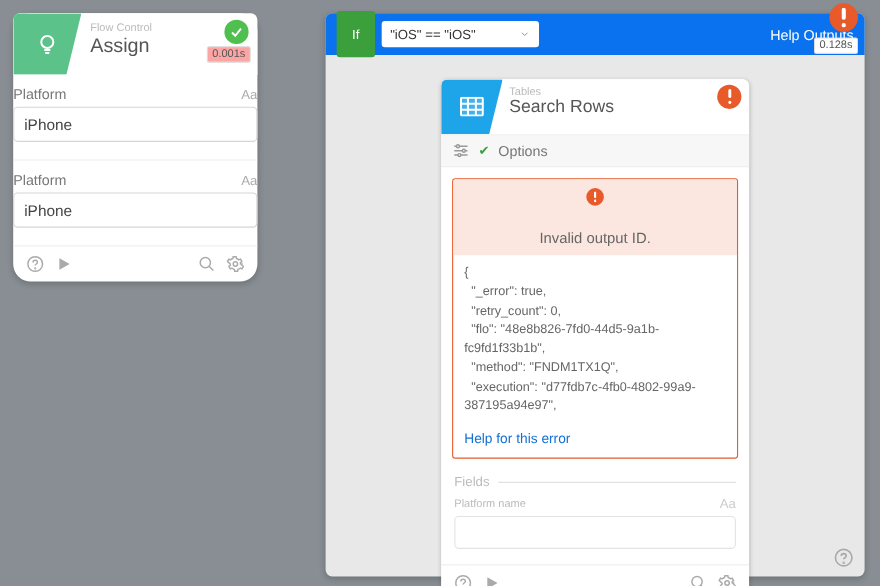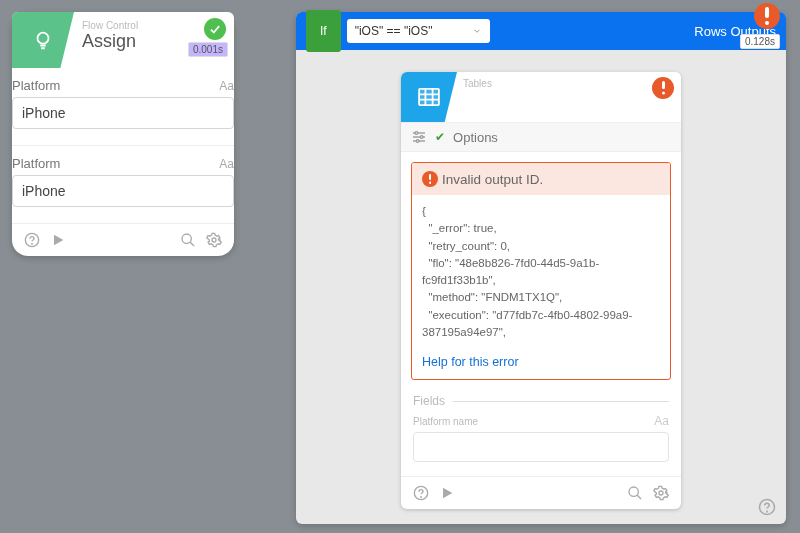--- a/index.html
+++ b/index.html
@@ -8,21 +8,21 @@
   
   .card-left { position: absolute; left: 12px; top: 12px; width: 222px; background: #fff; border-radius: 16px; box-shadow: 0 2px 6px rgba(0,0,0,.2); }
   .header-assign { position: relative; height: 56px; border-radius: 6px 6px 0 0; overflow: hidden; background: #fff; }
   .header-assign-green { position: absolute; left: 0; top: 0; width: 62px; height: 56px; background: #5bc28a; clip-path: polygon(0 0, 100% 0, 78% 100%, 0 100%); display: flex; align-items: center; justify-content: center; }
   .bulb-icon { width: 22px; height: 22px; }
   .header-assign-text { position: absolute; left: 70px; top: 8px; }
   .module-cat { color: #bbb; font-size: 10px; }
   .module-name { color: #555; font-size: 18px; font-weight: 400; }
   .badge-ok { position: absolute; right: 8px; top: 6px; width: 22px; height: 22px; border-radius: 50%; background: #4fbf4f; display: flex; align-items: center; justify-content: center; }
   .badge-ok svg { width: 14px; height: 14px; }
-  .timing { position: absolute; right: 6px; top: 30px; font-size: 10px; color: #555; background: #c4b5fd; border: 1px solid #ddd; border-radius: 2px; padding: 1px 4px; }
+  .timing { position: absolute; right: 6px; top: 30px; font-size: 10px; color: #555; background: #fca5a5; border: 1px solid #ddd; border-radius: 2px; padding: 1px 4px; }
   
   .section { padding: 10px 0 16px; }
   .section.shaded { border-top: 1px solid #eee; }
   .field-row { display: flex; justify-content: space-between; align-items: center; margin-bottom: 4px; }
   .field-label { color: #777; font-size: 13px; }
   .field-type { color: #aaa; font-size: 12px; }
   .field-input { width: 100%; border: 1px solid #d5d5d5; border-radius: 4px; padding: 7px 9px; font-size: 14px; color: #444; background: #fff; }
   
   .footer { padding: 8px 12px; display: flex; justify-content: space-between; align-items: center; border-top: 1px solid #eee; }
   .footer-group { display: flex; gap: 10px; align-items: center; }
@@ -46,21 +46,21 @@
   .header-search-text { position: absolute; left: 62px; top: 6px; }
   .badge-err-inner { position: absolute; right: 7px; top: 5px; width: 22px; height: 22px; border-radius: 50%; background: #e85a2a; display:flex;align-items:center;justify-content:center; }
   .badge-err-inner svg { width: 3px; height: 14px; }
 
   .options-row { background: #f7f7f7; border-top: 1px solid #eee; border-bottom: 1px solid #eee; padding: 6px 10px; display: flex; align-items: center; gap: 8px; }
   .options-label { color: #777; font-size: 13px; }
   .check-mini { color: #3ba03b; font-size: 12px; }
   .sliders-icon { width: 16px; height: 16px; }
 
   .error-block { margin: 10px; border: 1px solid #e85a2a; border-radius: 3px; overflow: hidden; }
-  .error-title-row { background: #fbe7e0; padding: 8px 10px; display: flex; align-items: center; gap: 4px; }
+  .error-title-row { background: #fbe7e0; padding: 8px 10px; display: flex; align-items: center; gap: 22px; flex-direction: column; }
   .error-title { color: #666; font-size: 13.5px; }
   .err-circle-sm { width: 16px; height: 16px; border-radius: 50%; background: #e85a2a; display:flex;align-items:center;justify-content:center;}
   .err-circle-sm svg { width: 2.5px; height: 10px; }
   .error-body { padding: 8px 10px; font-size: 11.5px; color: #666; line-height: 1.5; font-family: inherit; white-space: pre-wrap; }
   .help-link { color: #1371d6; font-size: 12.5px; padding: 6px 10px 10px; display: block; cursor: pointer; }
 
   .fields-sec { padding: 4px 12px 14px; }
   .fields-legend { display:flex; align-items:center; gap:8px; margin-bottom:6px;}
   .fields-legend .line { flex:1; height:1px; background:#ddd; }
   .fields-legend span.txt { color:#bbb; font-size:12px; }
@@ -131,21 +131,21 @@
 
 <div class="container-right">
   <div class="container-header">
     <span class="if-pill">If</span>
     <div class="condition-select">
       <span>"iOS" == "iOS"</span>
       <svg class="chev" viewBox="0 0 24 24" fill="none" stroke="#888" stroke-width="2">
           <polyline points="6 9 12 15 18 9"></polyline>
         </svg>
     </div>
-    <span class="view-outputs">Rows Outputs</span>
+    <span class="view-outputs">Help Outputs</span>
     <div class="badge-err-outer">
       <svg viewBox="0 0 4 18" fill="#fff">
           <rect x="0" y="0" width="4" height="11" rx="2"></rect>
           <circle cx="2" cy="16" r="2"></circle>
         </svg>
     </div>
     <div class="timing-outer">0.128s</div>
   </div>
 
   <div class="card-inner">
@@ -154,20 +154,21 @@
         <svg width="22" height="18" viewBox="0 0 24 20" fill="none" stroke="#fff" stroke-width="2">
             <rect x="1" y="1" width="22" height="18" rx="1" fill="#fff" fill-opacity="0.15"></rect>
             <line x1="1" y1="7" x2="23" y2="7"></line>
             <line x1="1" y1="13" x2="23" y2="13"></line>
             <line x1="8" y1="1" x2="8" y2="19"></line>
             <line x1="16" y1="1" x2="16" y2="19"></line>
           </svg>
       </div>
       <div class="header-search-text">
         <div class="module-cat">Tables</div>
+        <div class="module-name" style="font-size:16px">Search Rows</div>
       </div>
       <div class="badge-err-inner">
         <svg viewBox="0 0 3 14" fill="#fff">
             <rect x="0" y="0" width="3" height="8" rx="1.5"></rect>
             <circle cx="1.5" cy="12" r="1.5"></circle>
           </svg>
       </div>
     </div>
     <div class="options-row">
       <svg class="sliders-icon" viewBox="0 0 24 24" fill="none" stroke="#999" stroke-width="2">

